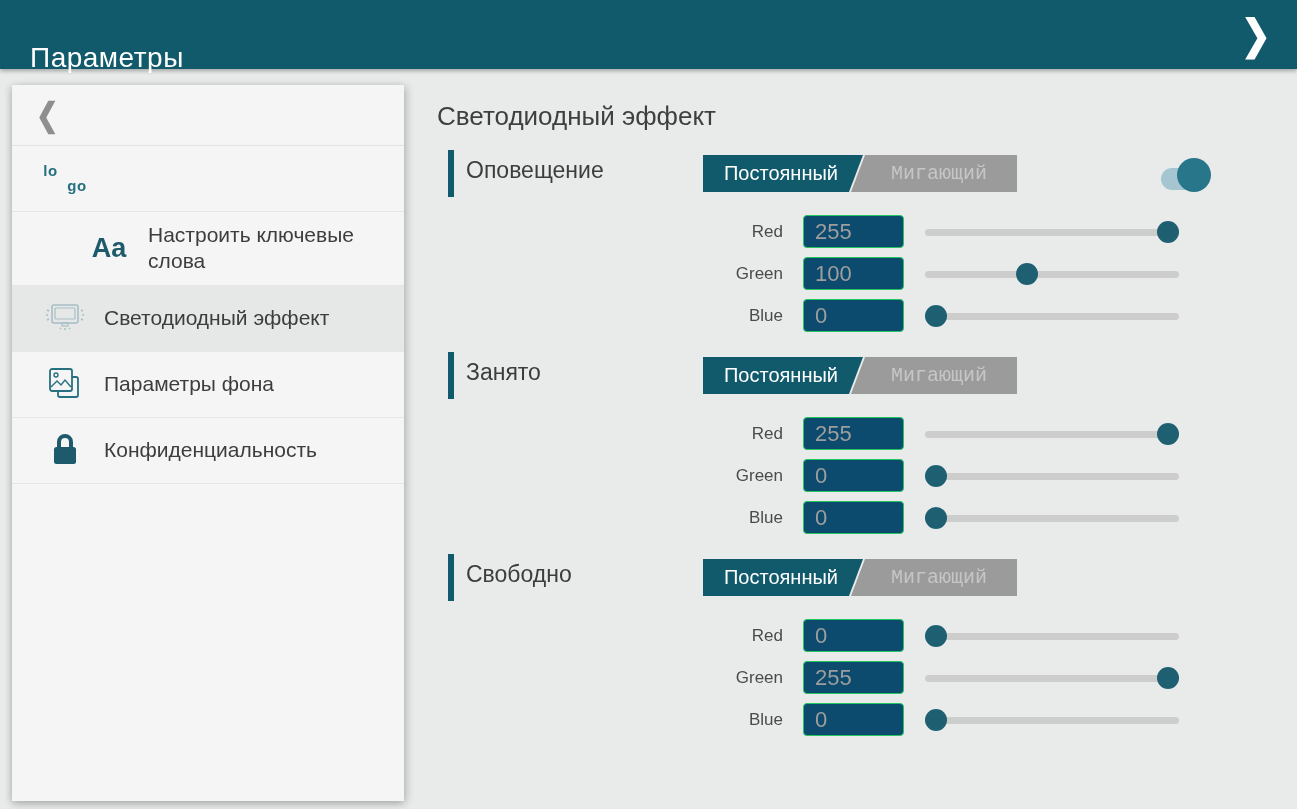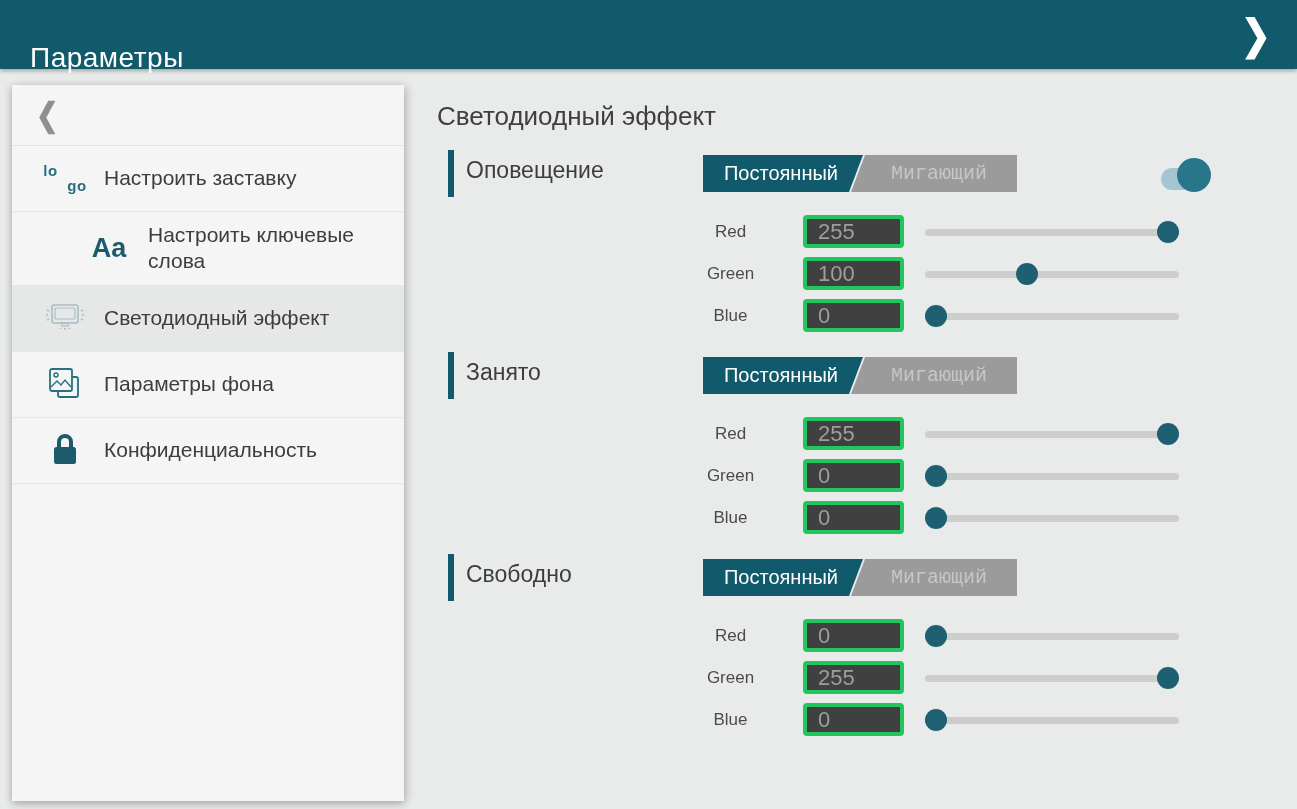--- a/index.html
+++ b/index.html
@@ -67,24 +67,24 @@
   .seg-label.on  { left:8px;  width:140px; color:#ffffff; }
   .seg-label.off { left:166px; width:140px; color:#c6c6c6;font-family:Liberation Mono, monospace; }
 
   
   .toggle { position:absolute; left:713px; top:6px; width:56px; height:42px; cursor:pointer; }
   .toggle-track { position:absolute; left:0; top:14px; width:46px; height:22px; border-radius:11px; background:#a5c6d0; }
   .toggle-knob  { position:absolute; left:16px; top:4px; width:34px; height:34px; border-radius:50%; background:#27768a; }
 
   
   .rgb-row { position:absolute; left:0; width:790px; height:34px; }
-  .rgb-label { position:absolute; left:230px; width:105px; top:7px; text-align:center; font-size:17px; color:#4b4b4b; }
+  .rgb-label { position:absolute; left:230px; width:105px; top:7px; text-align:right; font-size:17px; color:#4b4b4b; }
   .rgb-input {
     position:absolute; left:355px; top:0; width:101px; height:33px;
-    border:4px solid #22c55e; border-radius:4px; background:#404040;
+    border:1px solid #22c55e; border-radius:4px; background:#0c4a6e;
     font-family:"Liberation Sans", sans-serif; font-size:22px; color:#9e9e9e; padding:0 0 0 11px;
     outline:none;
   }
   .slider { position:absolute; left:477px; top:0; width:254px; height:34px; }
   .slider-track { position:absolute; left:0; top:14px; width:100%; height:7px; border-radius:3.5px; background:#cdcdcd; }
   .slider-thumb { position:absolute; top:6px; width:22px; height:22px; border-radius:50%; background:#1e6072; cursor:pointer; }
 
   .row1 { top:67px; } .row2 { top:109px; } .row3 { top:151px; }
   .sec1 { top:79px; } .sec2 { top:281px; } .sec3 { top:483px; }
 
@@ -100,21 +100,20 @@
 
 <div class="sidebar">
   <div class="sidebar-back">
     <span class="sidebar-back-glyph">❮</span>
   </div>
 
   <div class="side-item">
     <span class="side-icon">
       <span class="logo-icon"><span>lo</span><span class="l2">go</span></span>
     </span>
-    <span class="side-label">Настроить заставку</span>
   </div>
 
   <div class="side-item">
     <span class="side-icon keywords-icon">Aa</span>
     <span class="side-label">Настроить ключевые слова</span>
   </div>
 
   <div class="side-item selected">
     <span class="side-icon">
       <svg width="44" height="36" viewBox="0 0 44 36" fill="none" stroke="#a8bfc5" stroke-width="1.6">

